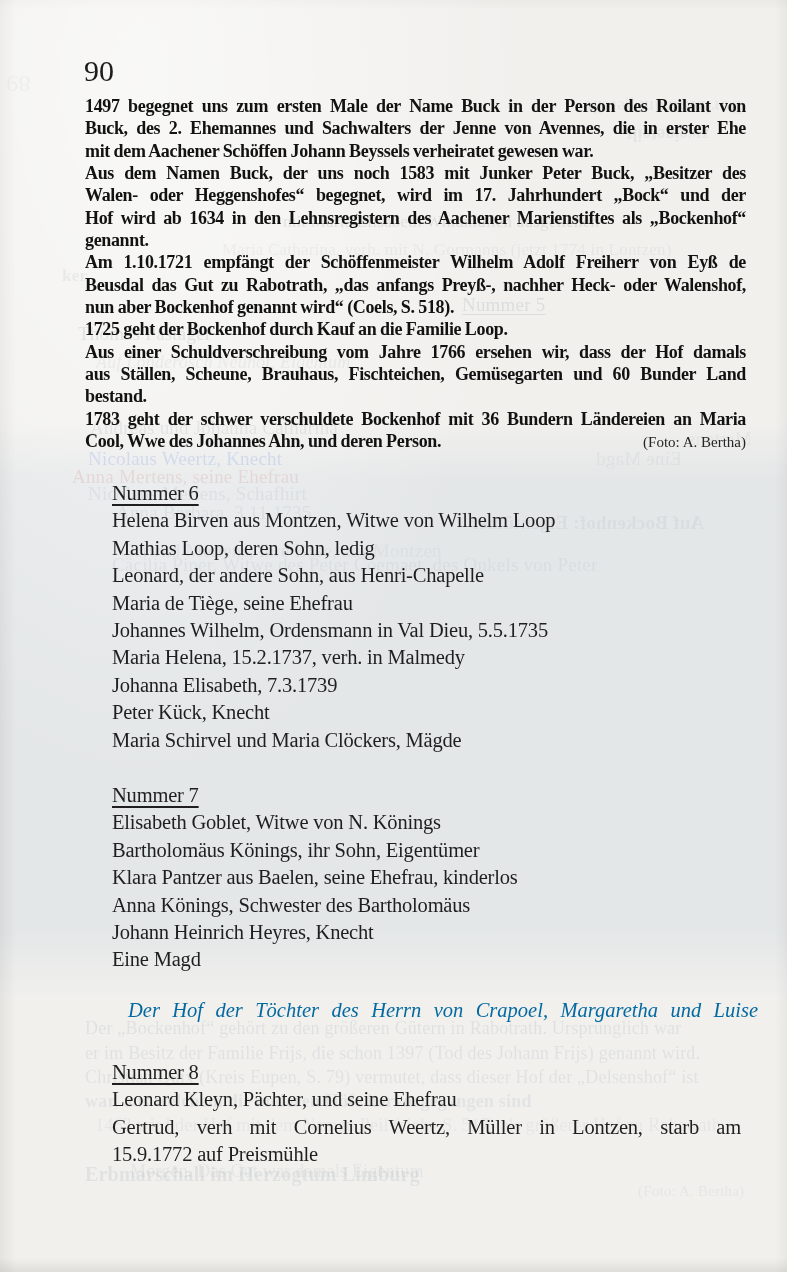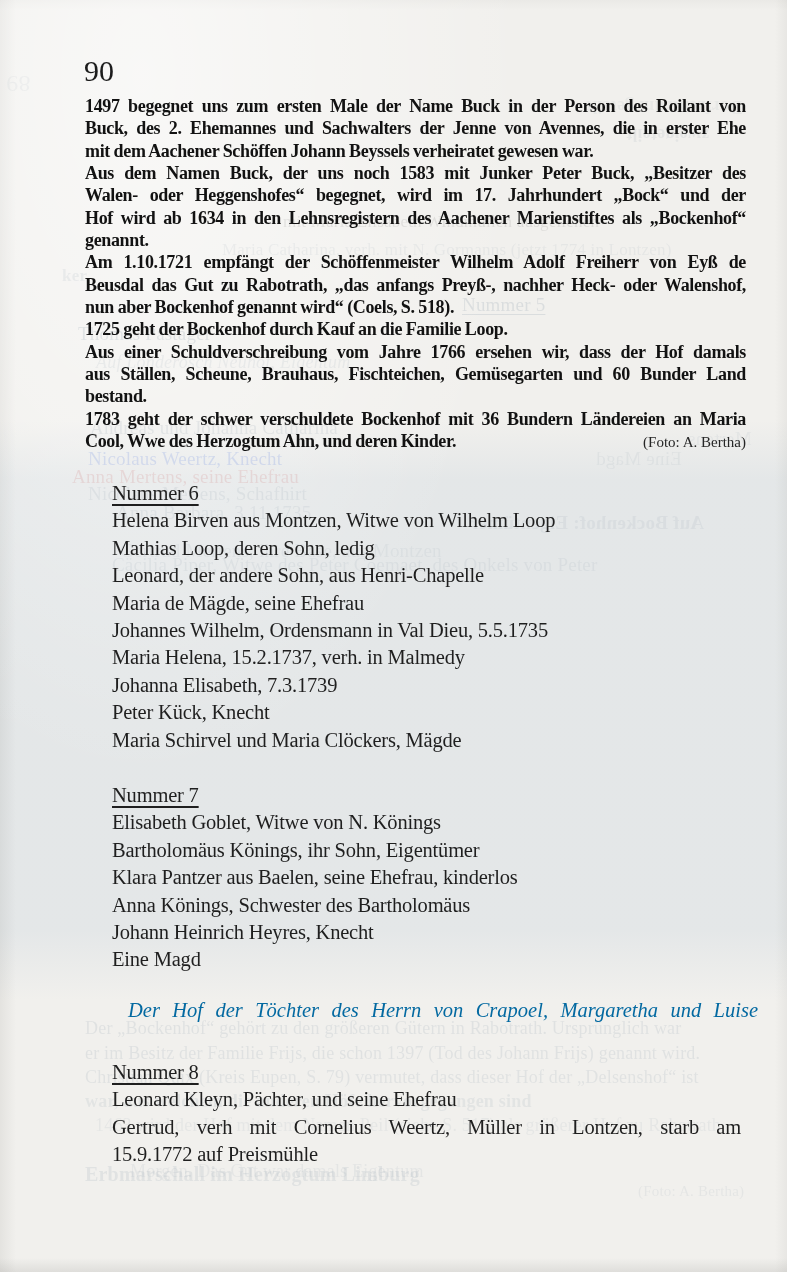--- a/index.html
+++ b/index.html
@@ -119,31 +119,31 @@
       <div class="line">genannt.</div>
       <div class="line j">Am 1.10.1721 empfängt der Schöffenmeister Wilhelm Adolf Freiherr von Eyß de</div>
       <div class="line j">Beusdal das Gut zu Rabotrath, „das anfangs Preyß-, nachher Heck- oder Walenshof,</div>
       <div class="line">nun aber Bockenhof genannt wird“ (Coels, S. 518).</div>
       <div class="line">1725 geht der Bockenhof durch Kauf an die Familie Loop.</div>
       <div class="line j">Aus einer Schuldverschreibung vom Jahre 1766 ersehen wir, dass der Hof damals</div>
       <div class="line j">aus Ställen, Scheune, Brauhaus, Fischteichen, Gemüsegarten und 60 Bunder Land</div>
       <div class="line">bestand.</div>
       <div class="line j">1783 geht der schwer verschuldete Bockenhof mit 36 Bundern Ländereien an Maria</div>
       <div class="line lastrow">
-        <span>Cool, Wwe des Herzogtum Ahn, und deren Kinder.</span>
+        <span>Cool, Wwe des Johannes Ahn, und deren Person.</span>
         <span class="credit">(Foto: A. Bertha)</span>
       </div>
     </div>
 
     <div class="section sec6">
       <div class="entry heading"><span>Nummer 6</span></div>
       <div class="entry">Helena Birven aus Montzen, Witwe von Wilhelm Loop</div>
       <div class="entry">Mathias Loop, deren Sohn, ledig</div>
       <div class="entry">Leonard, der andere Sohn, aus Henri-Chapelle</div>
-      <div class="entry">Maria de Mägde, seine Ehefrau</div>
+      <div class="entry">Maria de Tiège, seine Ehefrau</div>
       <div class="entry">Johannes Wilhelm, Ordensmann in Val Dieu, 5.5.1735</div>
       <div class="entry">Maria Helena, 15.2.1737, verh. in Malmedy</div>
       <div class="entry">Johanna Elisabeth, 7.3.1739</div>
       <div class="entry">Peter Kück, Knecht</div>
       <div class="entry">Maria Schirvel und Maria Clöckers, Mägde</div>
     </div>
 
     <div class="section sec7">
       <div class="entry heading"><span>Nummer 7</span></div>
       <div class="entry">Elisabeth Goblet, Witwe von N. Könings</div>

